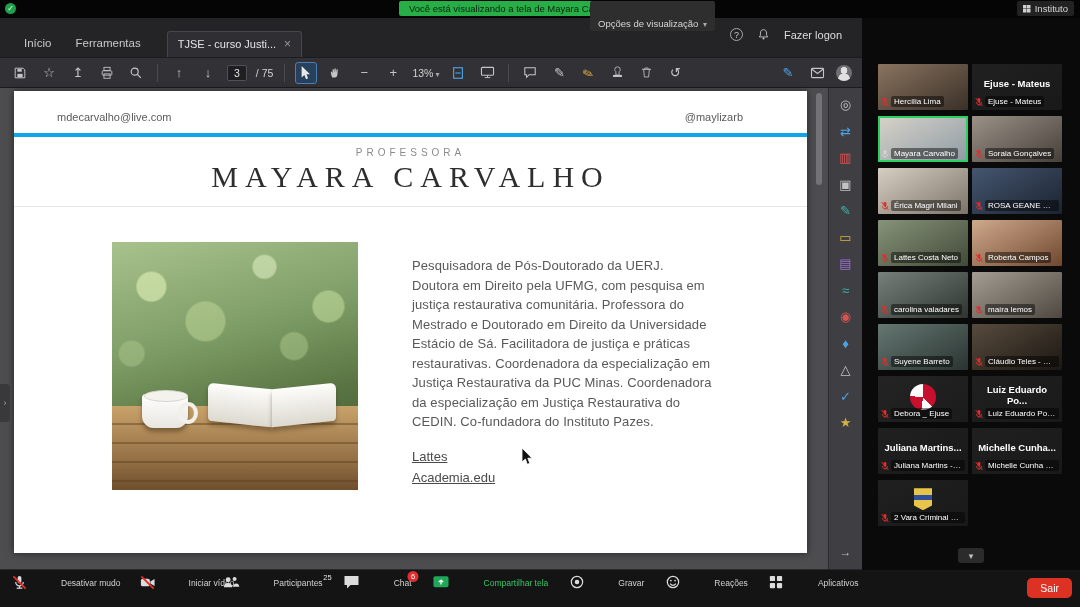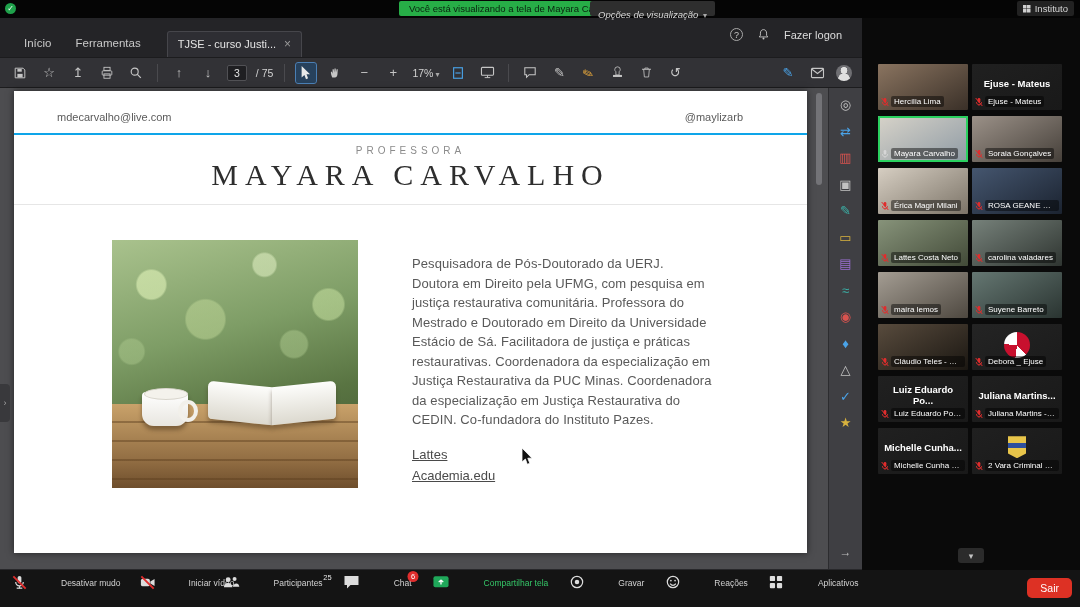--- a/index.html
+++ b/index.html
@@ -5,22 +5,22 @@
   * { margin:0; padding:0; box-sizing:border-box; }
   html,body { width:1080px; height:607px; background:#000; font-family:"Liberation Sans","DejaVu Sans",sans-serif; }
   .screen { position:relative; width:1080px; height:607px; background:#0d0d0d; overflow:hidden; }
 
   
   .topbar { position:absolute; top:0; left:0; width:1080px; height:18px; background:#050505; z-index:30; }
   .tray-shield { position:absolute; left:5px; top:3px; width:11px; height:11px; border-radius:50%;
     background:#1fa14b; color:#fff; font-size:8px; line-height:11px; text-align:center; }
   .view-banner { position:absolute; left:399px; top:1px; height:15px; padding:0 10px; background:#27ae47;
     color:#09230f; font-size:9.5px; line-height:15px; border-radius:2px; white-space:nowrap; }
-  .view-options { position:absolute; left:590px; top:1px; height:15px; padding:6px 8px; background:#2e2e2e;
-    color:#d6d6d6; font-size:9.5px; line-height:15px; border-radius:2px; white-space:nowrap; cursor:default;font-style:italic; }
+  .view-options { position:absolute; left:590px; top:1px; height:15px; padding:15px 8px; background:#2e2e2e;
+    color:#d6d6d6; font-size:9.5px; line-height:15px; border-radius:2px; white-space:nowrap; cursor:default; }
   .view-btn { position:absolute; right:6px; top:1px; height:15px; padding:0 6px; background:#222;
     color:#d6d6d6; font-size:9.5px; line-height:15px; border-radius:2px; display:flex; align-items:center; gap:4px; }
   .grid-ico { display:inline-block; width:8px; height:8px;
     background:
       linear-gradient(#cfcfcf,#cfcfcf) 0 0/3.5px 3.5px no-repeat,
       linear-gradient(#cfcfcf,#cfcfcf) 100% 0/3.5px 3.5px no-repeat,
       linear-gradient(#cfcfcf,#cfcfcf) 0 100%/3.5px 3.5px no-repeat,
       linear-gradient(#cfcfcf,#cfcfcf) 100% 100%/3.5px 3.5px no-repeat; }
 
   
@@ -47,21 +47,21 @@
   .caret { font-size:8px; color:#a8a8a8; margin-left:2px; }
   .tspacer { flex:1; }
   .avatar-ico { width:16px; height:16px; border-radius:50%;
     background: radial-gradient(circle at 50% 34%, #e0e0e0 0 3.2px, rgba(0,0,0,0) 3.6px),
                 radial-gradient(circle at 50% 88%, #e0e0e0 0 5.6px, rgba(0,0,0,0) 6px), #6f6f73; }
 
   .doc-area { position:relative; height:481px; background:#4d4d50; }
   .page { position:absolute; left:14px; top:3px; width:793px; height:462px; background:#ffffff;
     box-shadow:0 0 7px rgba(0,0,0,.55); overflow:hidden; }
   .page-head { display:flex; justify-content:space-between; padding:20px 64px 10px 43px;
-    font-size:11px; color:#5a5a5a; border-bottom:2px solid #0ea5e9; }
+    font-size:11px; color:#5a5a5a; border-bottom:4px solid #0ea5e9; }
   .kicker { text-align:center; margin-top:10px; font-size:10px; letter-spacing:4px; color:#8b8b8b; }
   .doc-title { text-align:center; margin-top:2px; font-family:"Liberation Serif","DejaVu Serif",serif;
     font-size:30px; font-weight:400; letter-spacing:7px; color:#2e2e2e; padding-bottom:12px; border-bottom:1px solid #e6e6e6; }
   .content-row { display:flex; margin-top:35px; padding-left:98px; gap:54px; }
 
   .photo { position:relative; width:246px; height:248px; overflow:hidden; flex:0 0 auto;
     background:
       radial-gradient(circle at 16% 18%, rgba(225,243,185,.6) 0 14px, rgba(0,0,0,0) 16px),
       radial-gradient(circle at 62% 10%, rgba(235,248,205,.5) 0 11px, rgba(0,0,0,0) 13px),
       radial-gradient(circle at 88% 26%, rgba(205,230,165,.5) 0 15px, rgba(0,0,0,0) 17px),
@@ -211,21 +211,21 @@
           </svg>
       </span>
       <span class="tico">
         <svg width="13" height="13" viewBox="0 0 16 16">
             <path d="M4 14c-1-2-2-5-1.6-7h1.2l.8 2.6V4h1.4l.6 4 .4-5h1.4l.4 5 .8-4h1.4l-.4 6c-.2 2.2-1 4-3.2 4z" fill="#c6c6c6"></path>
           </svg>
       </span>
       <span class="tico">−</span>
       <span class="tico">+</span>
       <span class="ttext">
-        <span>17%</span><span class="caret">▾</span>
+        <span>13%</span><span class="caret">▾</span>
       </span>
       <span class="tico">
         <svg width="14" height="14" viewBox="0 0 16 16">
             <rect x="3" y="2" width="10" height="12" fill="none" stroke="#4aa3e8" stroke-width="1.3"></rect>
             <line x1="5" y1="8" x2="11" y2="8" stroke="#4aa3e8" stroke-width="1.3"></line>
           </svg>
       </span>
       <span class="tico">
         <svg width="15" height="13" viewBox="0 0 16 14">
             <rect x="1.5" y="1.5" width="13" height="8.5" rx="1" fill="none" stroke="#c6c6c6" stroke-width="1.2"></rect>
@@ -414,20 +414,32 @@
       <svg class="mic" width="8" height="10" viewBox="0 0 12 14">
         <rect x="4" y="1" width="4" height="7" rx="2" fill="currentColor"></rect>
         <path d="M2 7a4 4 0 0 0 8 0" stroke="currentColor" fill="none" stroke-width="1.2"></path>
         <line x1="6" y1="11" x2="6" y2="13" stroke="currentColor" stroke-width="1.2"></line>
         <line class="slash" x1="1" y1="1" x2="11" y2="13" stroke="currentColor" stroke-width="1.5"></line>
       </svg>
       <span class="tile-name">Lattes Costa Neto</span>
     </div>
   </div>
 
+  <div class="tile" style="background: linear-gradient(150deg, rgb(207, 169, 140), rgb(112, 72, 47));">
+
+    <div class="tile-label">
+      <svg class="mic" width="8" height="10" viewBox="0 0 12 14">
+        <rect x="4" y="1" width="4" height="7" rx="2" fill="currentColor"></rect>
+        <path d="M2 7a4 4 0 0 0 8 0" stroke="currentColor" fill="none" stroke-width="1.2"></path>
+        <line x1="6" y1="11" x2="6" y2="13" stroke="currentColor" stroke-width="1.2"></line>
+        <line class="slash" x1="1" y1="1" x2="11" y2="13" stroke="currentColor" stroke-width="1.5"></line>
+      </svg>
+      <span class="tile-name">Roberta Campos</span>
+    </div>
+  </div>
 
   <div class="tile" style="background: linear-gradient(150deg, rgb(118, 129, 122), rgb(47, 53, 49));">
 
     <div class="tile-label">
       <svg class="mic" width="8" height="10" viewBox="0 0 12 14">
         <rect x="4" y="1" width="4" height="7" rx="2" fill="currentColor"></rect>
         <path d="M2 7a4 4 0 0 0 8 0" stroke="currentColor" fill="none" stroke-width="1.2"></path>
         <line x1="6" y1="11" x2="6" y2="13" stroke="currentColor" stroke-width="1.2"></line>
         <line class="slash" x1="1" y1="1" x2="11" y2="13" stroke="currentColor" stroke-width="1.5"></line>
       </svg>

